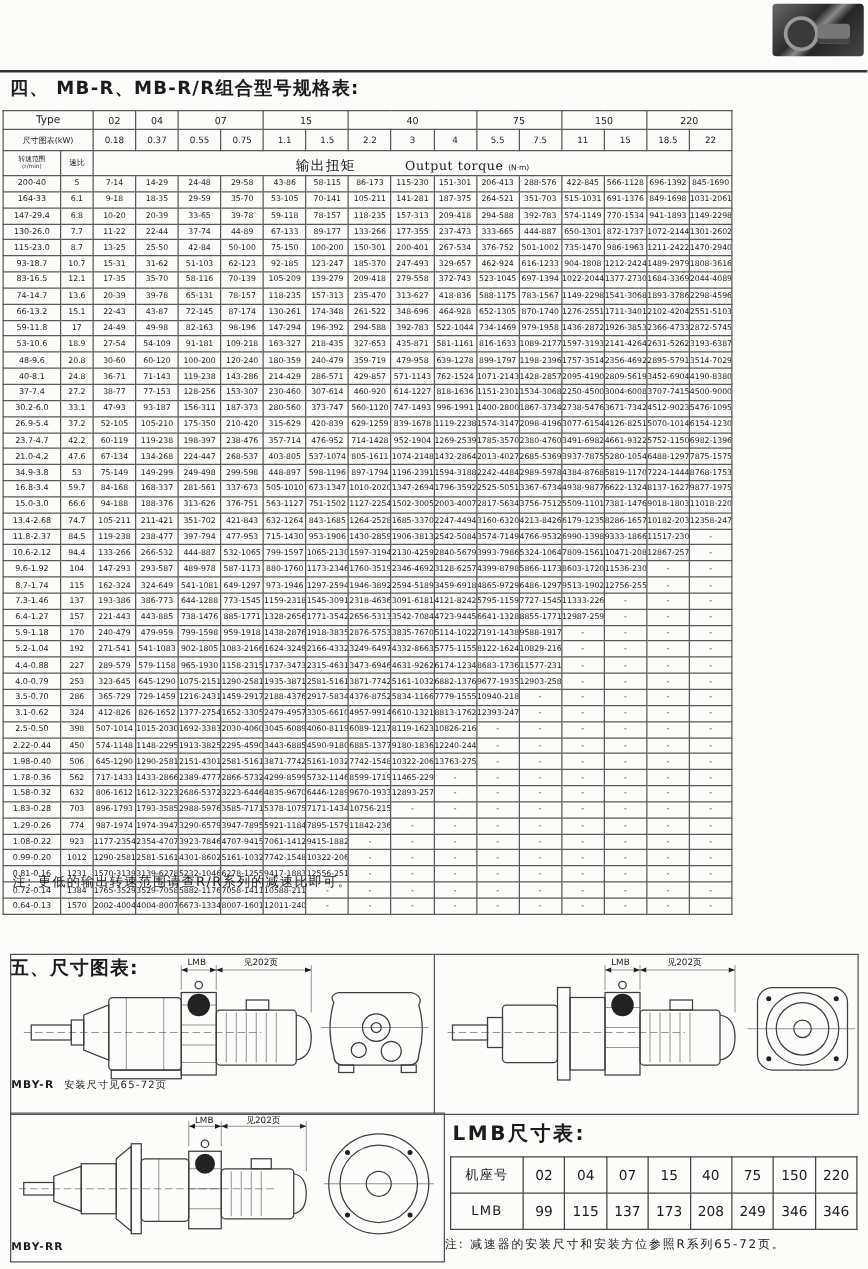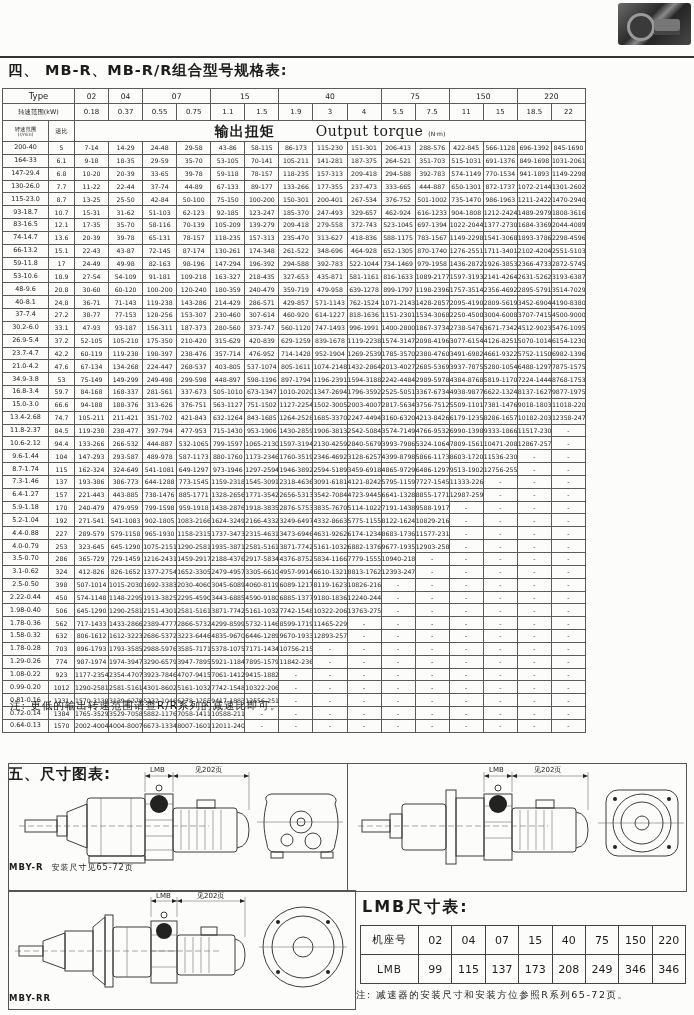--- a/index.html
+++ b/index.html
@@ -17,22 +17,22 @@
   table.spec{position:absolute;left:2px;top:88px;width:584px;border-collapse:collapse;table-layout:fixed;border:1.4px solid #333;}
   table.spec th,table.spec td{border:0.5px solid #5a5a5a;text-align:center;vertical-align:middle;padding:0;overflow:hidden;white-space:nowrap;font-weight:normal;}
   table.spec tr.hr1 th{height:14px;font-size:7.6px;}
   table.spec tr.hr1 th.type-h{font-size:8.5px;}
   table.spec tr.hr2 th{height:16px;font-size:7px;}
   table.spec tr.hr2 th.pow-h{font-size:6.4px;}
   table.spec tr.hr3 th{height:17px;}
   .speed-h .l1{display:block;font-size:5.4px;line-height:6px;}
   .speed-h .l2{display:block;font-size:4.6px;line-height:5px;color:#333;}
   .ratio-h{font-size:6.2px;}
-  .tq-cn{font-size:14px;font-weight:bold;letter-spacing:1px;}
-  .tq-en{font-size:14px;font-family:"DejaVu Serif",serif;letter-spacing:0.5px;margin-left:35px;}
+  .tq-cn{font-size:11px;font-weight:normal;letter-spacing:1px;}
+  .tq-en{font-size:10px;font-family:"DejaVu Serif",serif;letter-spacing:0.5px;margin-left:35px;}
   .tq-un{font-size:6px;}
   table.spec tbody td{height:11.85px;line-height:7px;font-size:6.2px;}
   table.spec tbody td.c-speed{font-size:6.4px;}
   table.spec tbody td.c-ratio{font-size:6.2px;}
   .note{position:absolute;font-size:10.5px;letter-spacing:1px;}
   #note1{left:10px;top:699px;}
   #note2{left:356px;top:989px;font-size:9.5px;letter-spacing:1.5px;}
   
   .box-top{position:absolute;left:8px;top:763px;width:677px;height:127px;border:1px solid #555;display:flex;}
   .box-top .cell{position:relative;height:100%;}
@@ -74,28 +74,28 @@
         <th colspan="1">02</th>
         <th colspan="1">04</th>
         <th colspan="2">07</th>
         <th colspan="2">15</th>
         <th colspan="3">40</th>
         <th colspan="2">75</th>
         <th colspan="2">150</th>
         <th colspan="2">220</th>
       </tr>
       <tr class="hr2">
-        <th colspan="2" class="pow-h">转速范围(kW)</th>
+        <th colspan="2" class="pow-h">尺寸图表(kW)</th>
         <th>0.18</th>
         <th>0.37</th>
         <th>0.55</th>
         <th>0.75</th>
         <th>1.1</th>
         <th>1.5</th>
-        <th>1.9</th>
+        <th>2.2</th>
         <th>3</th>
         <th>4</th>
         <th>5.5</th>
         <th>7.5</th>
         <th>11</th>
         <th>15</th>
         <th>18.5</th>
         <th>22</th>
       </tr>
       <tr class="hr3">
@@ -558,21 +558,21 @@
         <td>2130-4259</td>
         <td>2840-5679</td>
         <td>3993-7986</td>
         <td>5324-10648</td>
         <td>7809-15618</td>
         <td>10471-20853</td>
         <td>12867-25733</td>
         <td>-</td>
       </tr>
       <tr>
-        <td class="c-speed">9.6-1.44</td>
+        <td class="c-speed">9.6-1.92</td>
         <td class="c-ratio">104</td>
         <td>147-293</td>
         <td>293-587</td>
         <td>489-978</td>
         <td>587-1173</td>
         <td>880-1760</td>
         <td>1173-2346</td>
         <td>1760-3519</td>
         <td>2346-4692</td>
         <td>3128-6257</td>
@@ -843,21 +843,21 @@
         <td>12893-25786</td>
         <td>-</td>
         <td>-</td>
         <td>-</td>
         <td>-</td>
         <td>-</td>
         <td>-</td>
         <td>-</td>
       </tr>
       <tr>
-        <td class="c-speed">1.78-0.28</td>
+        <td class="c-speed">1.83-0.28</td>
         <td class="c-ratio">703</td>
         <td>896-1793</td>
         <td>1793-3585</td>
         <td>2988-5976</td>
         <td>3585-7171</td>
         <td>5378-10756</td>
         <td>7171-14341</td>
         <td>10756-21512</td>
         <td>-</td>
         <td>-</td>

